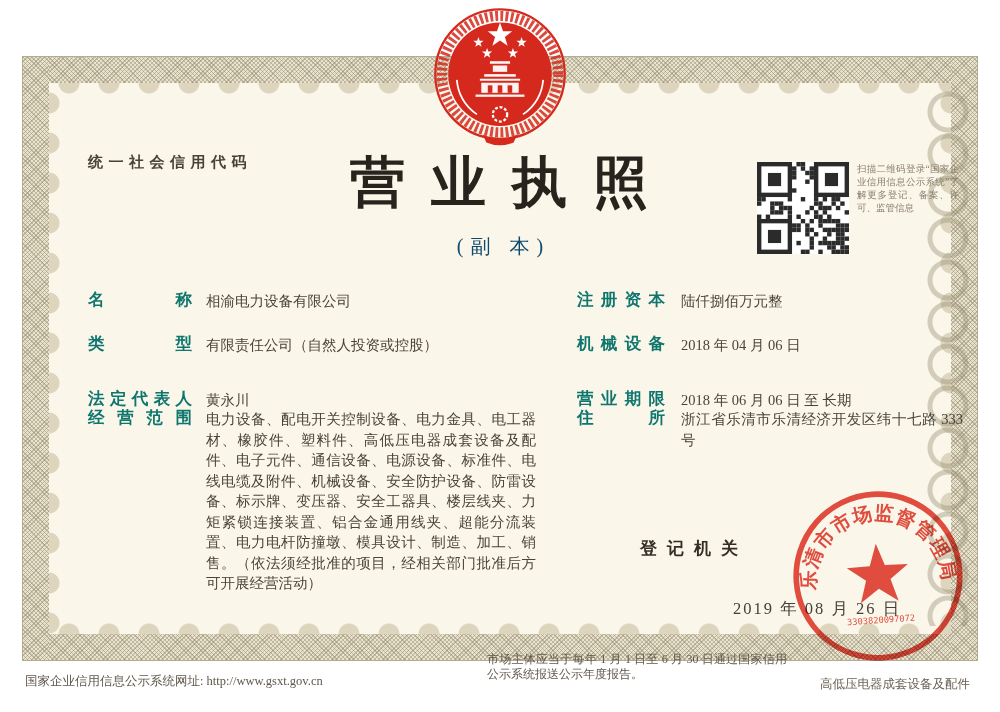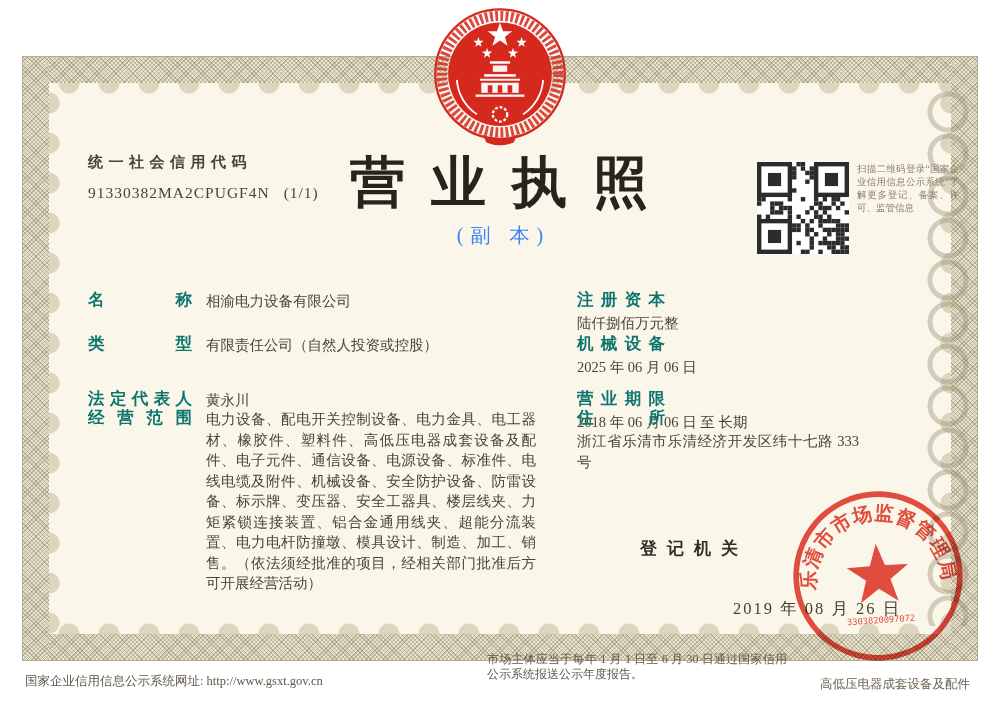--- a/index.html
+++ b/index.html
@@ -39,36 +39,36 @@
     background-size:46px 42px;background-repeat:repeat-y;}
   
   .credit{position:absolute;left:88px;top:153px;}
   .credit .lab{font-family:Liberation Mono, monospace;font-weight:bold;
     font-size:15px;letter-spacing:5.5px;color:#4a423a;}
   .credit .code{margin-top:12px;font-size:15.5px;letter-spacing:1px;color:#4a423a;}
   .credit .code .pages{margin-left:14px;}
   .title-wrap{position:absolute;left:0;right:0;top:146px;text-align:center;}
   .title{font-family:"Liberation Sans","DejaVu Sans",sans-serif;font-weight:900;
     font-size:55px;letter-spacing:26px;padding-left:24px;color:#29231e;}
-  .subtitle{margin-top:2px;font-size:20px;letter-spacing:7px;padding-left:7px;color:#3b82f6;}
+  .subtitle{margin-top:13px;font-size:20px;letter-spacing:7px;padding-left:7px;color:#0c4a6e;}
   .qr{position:absolute;left:757px;top:162px;width:92px;height:92px;background:#fff;}
   .qr-caption{position:absolute;left:857px;top:163px;width:102px;
     font-size:9.5px;line-height:13px;color:#8a7e6b;text-align:justify;}
   
   .emblem{position:absolute;left:428px;top:8px;width:144px;height:138px;z-index:3;}
   
   .row{position:absolute;display:flex;align-items:flex-start;}
   .flabel{display:inline-block;flex:none;font-family:"Liberation Sans","DejaVu Sans",sans-serif;
     font-weight:bold;font-size:16.5px;color:#0f766e;
     text-align:justify;text-align-last:justify;}
   .lcol .flabel{width:104px;margin-right:14px;}
   .rcol .flabel{width:88px;margin-right:16px;}
   .fvalue{font-size:14.5px;line-height:20.5px;color:#4b433a;padding-top:2px;text-align:justify;}
   .lcol{left:88px;width:452px;}
-  .rcol{left:577px;width:392px;flex-direction:column;}
+  .rcol{left:577px;width:392px;}
   .y0{top:289px}.y1{top:333px}.y2{top:388px}.y3{top:407px}
   .scope .fvalue{width:330px;}
   .addr .fvalue{width:282px;}
   
   .reg-label{position:absolute;left:640px;top:537px;
     font-family:"Liberation Sans","DejaVu Sans",sans-serif;font-weight:bold;
     font-size:17px;letter-spacing:10px;color:#352e27;}
   .issue-date{position:absolute;left:733px;top:598px;font-size:16.5px;letter-spacing:2px;color:#45403a;}
   .seal{position:absolute;left:788px;top:486px;width:180px;height:180px;
     mix-blend-mode:multiply;opacity:.9;transform:rotate(-4deg);z-index:4;}
@@ -119,23 +119,20 @@
     <rect x="55.3" y="53.8" width="3.2" height="5.2"></rect>
   </g>
   <circle cx="50" cy="74" r="5" fill="none" stroke="#fff" stroke-width="1.6" stroke-dasharray="2 1.3"></circle>
   <path d="M 20,50 a 31,31 0 0 0 14,24" fill="none" stroke="#fff" stroke-width="1.2"></path>
   <path d="M 80,50 a 31,31 0 0 1 -14,24" fill="none" stroke="#fff" stroke-width="1.2"></path>
   <path d="M 38,88 q 12,6 24,0 l -2.5,5.5 q -9.5,4 -19,0 z" fill="#d5291d"></path>
 </svg>
 
 <div class="credit">
   <div class="lab">统一社会信用代码</div>
-  <div class="code">
-    <span>91330382MA2CPUGF4N</span><span class="pages">(1/1)</span>
-  </div>
 </div>
 
 <div class="title-wrap">
   <div class="title">营业执照</div>
   <div class="subtitle">(副 本)</div>
 </div>
 
 <svg class="qr" id="qr" viewBox="0 0 21 21">
     <rect x="9" y="0" width="1" height="1" fill="#2b2b2b"></rect>
     <rect x="10" y="0" width="1" height="1" fill="#2b2b2b"></rect>
@@ -268,21 +265,21 @@
   <span class="flabel">经营范围</span>
   <span class="fvalue">电力设备、配电开关控制设备、电力金具、电工器材、橡胶件、塑料件、高低压电器成套设备及配件、电子元件、通信设备、电源设备、标准件、电线电缆及附件、机械设备、安全防护设备、防雷设备、标示牌、变压器、安全工器具、楼层线夹、力矩紧锁连接装置、铝合金通用线夹、超能分流装置、电力电杆防撞墩、模具设计、制造、加工、销售。（依法须经批准的项目，经相关部门批准后方可开展经营活动）</span>
 </div>
 
 <div class="row rcol y0">
   <span class="flabel">注册资本</span>
   <span class="fvalue">陆仟捌佰万元整</span>
 </div>
 <div class="row rcol y1">
   <span class="flabel">机械设备</span>
-  <span class="fvalue">2025 年 06 月 06 日</span>
+  <span class="fvalue">2018 年 04 月 06 日</span>
 </div>
 <div class="row rcol y2">
   <span class="flabel">营业期限</span>
   <span class="fvalue">2018 年 06 月 06 日 至 长期</span>
 </div>
 <div class="row rcol y3 addr">
   <span class="flabel">住所</span>
   <span class="fvalue">浙江省乐清市乐清经济开发区纬十七路 333 号</span>
 </div>
 

